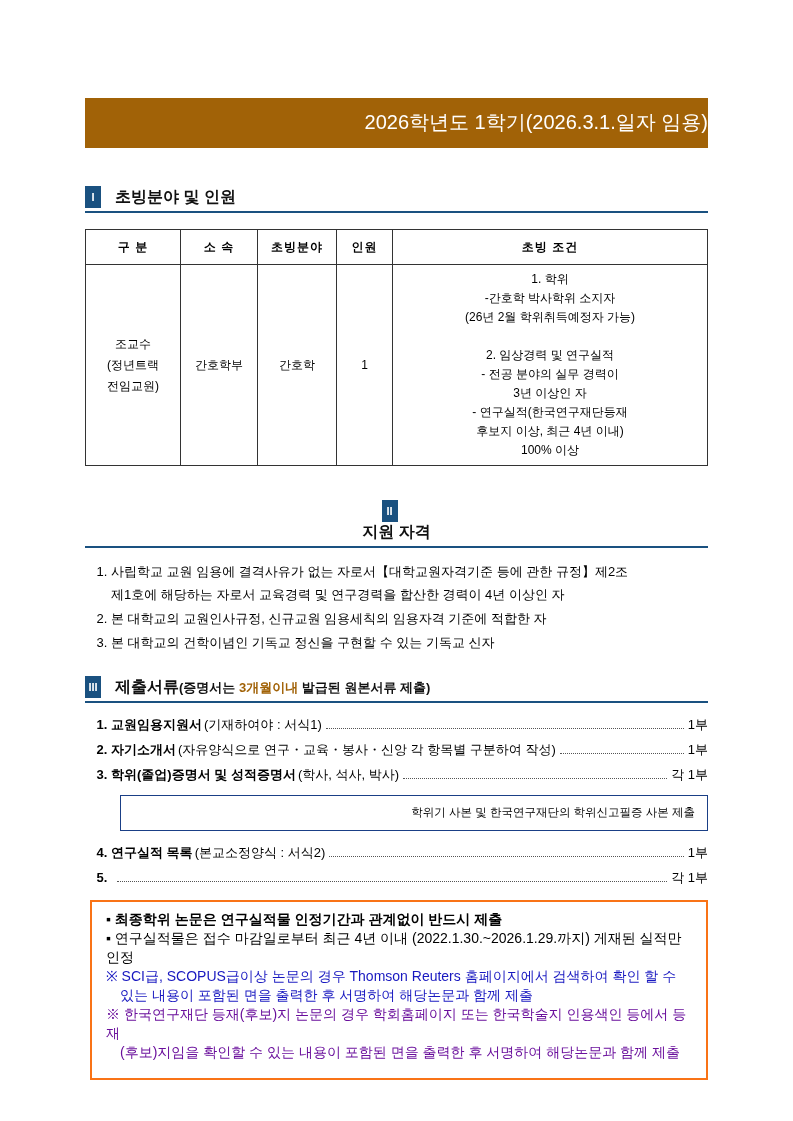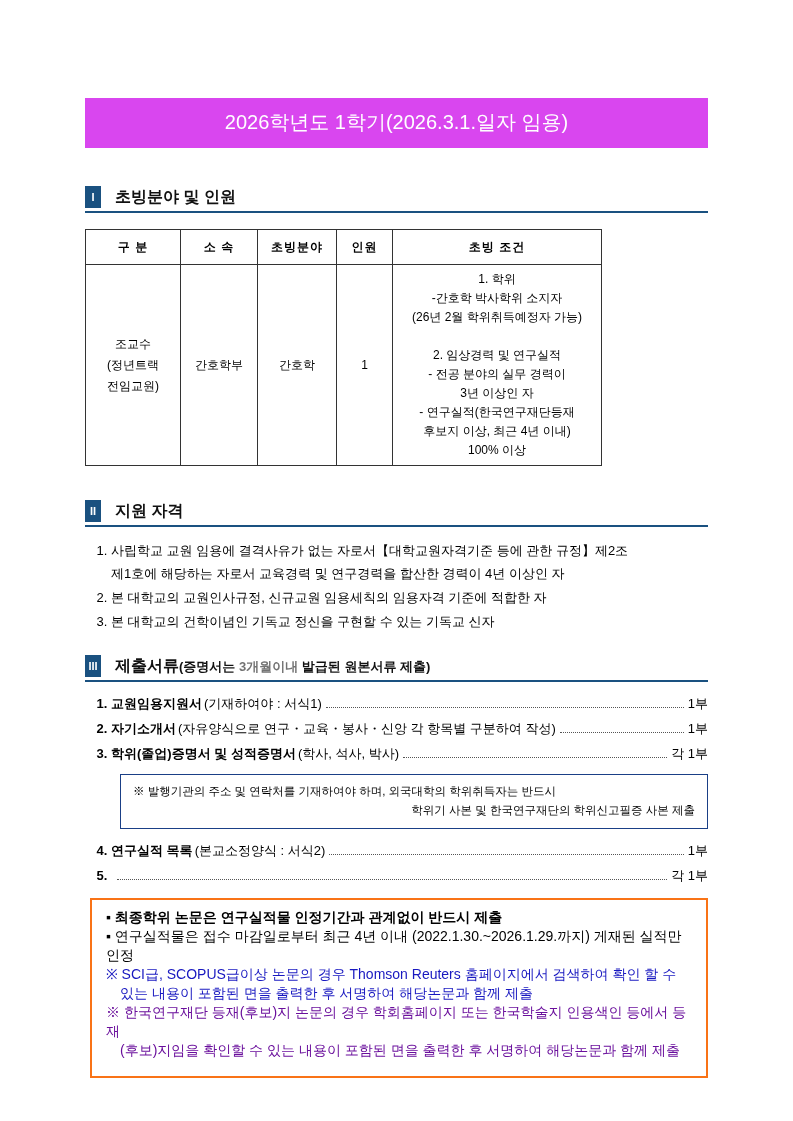--- a/index.html
+++ b/index.html
@@ -19,23 +19,23 @@
     width: 793px;
     height: 1121px;
     box-sizing: border-box;
     padding: 0 0;
     position: relative;
   }
 
   
   .title-banner {
     margin: 98px 85px 0 85px;
-    background: #d946ef;
+    background: #a16207;
     color: #ffffff;
-    text-align: center;
+    text-align: right;
     padding: 10px 0 12px 0;
     letter-spacing: 0px;
   }
   .title-line1 {
     font-size: 20px;
     line-height: 28px;
     font-weight: normal;
   }
   .title-line2 {
     font-size: 25px;
@@ -67,32 +67,32 @@
   .sec-title {
     font-size: 16px;
     font-weight: bold;
     color: #111111;
   }
   .sec-title .sub {
     font-size: 13px;
     font-weight: bold;
   }
   .sec-title .red {
-    color: #737373;
+    color: #a16207;
   }
 
   .sec1 { margin-top: 38px; }
-  .sec2 { margin-top: 34px; }
+  .sec2 { margin-top: 34px; flex-direction: column; }
   .sec3 { margin-top: 22px; }
 
   
   table.recruit {
     margin: 16px 85px 0 85px;
     border-collapse: collapse;
-    width: 517px;
+    width: 623px;
     font-size: 12px;
   }
   table.recruit th, table.recruit td {
     border: 1px solid #333333;
     text-align: center;
     vertical-align: middle;
     padding: 5px 4px;
   }
   table.recruit th {
     font-weight: bold;
@@ -271,21 +271,20 @@
       <div class="docline">
         <span class="docname">학위(졸업)증명서 및 성적증명서</span>
         <span class="docsub">(학사, 석사, 박사)</span>
         <span class="dots"></span>
         <span class="qty">각 1부</span>
       </div>
     </li>
   </ol>
 
   <div class="notebox">
-    <div>※ 발행기관의 주소 및 연락처를 기재하여야 하며, 외국대학의 학위취득자는 반드시</div>
     <div class="indent">학위기 사본 및 한국연구재단의 학위신고필증 사본 제출</div>
   </div>
 
   <ol class="docs" start="4">
     <li>
       <div class="docline">
         <span class="docname">연구실적 목록</span>
         <span class="docsub">(본교소정양식 : 서식2)</span>
         <span class="dots"></span>
         <span class="qty">1부</span>

